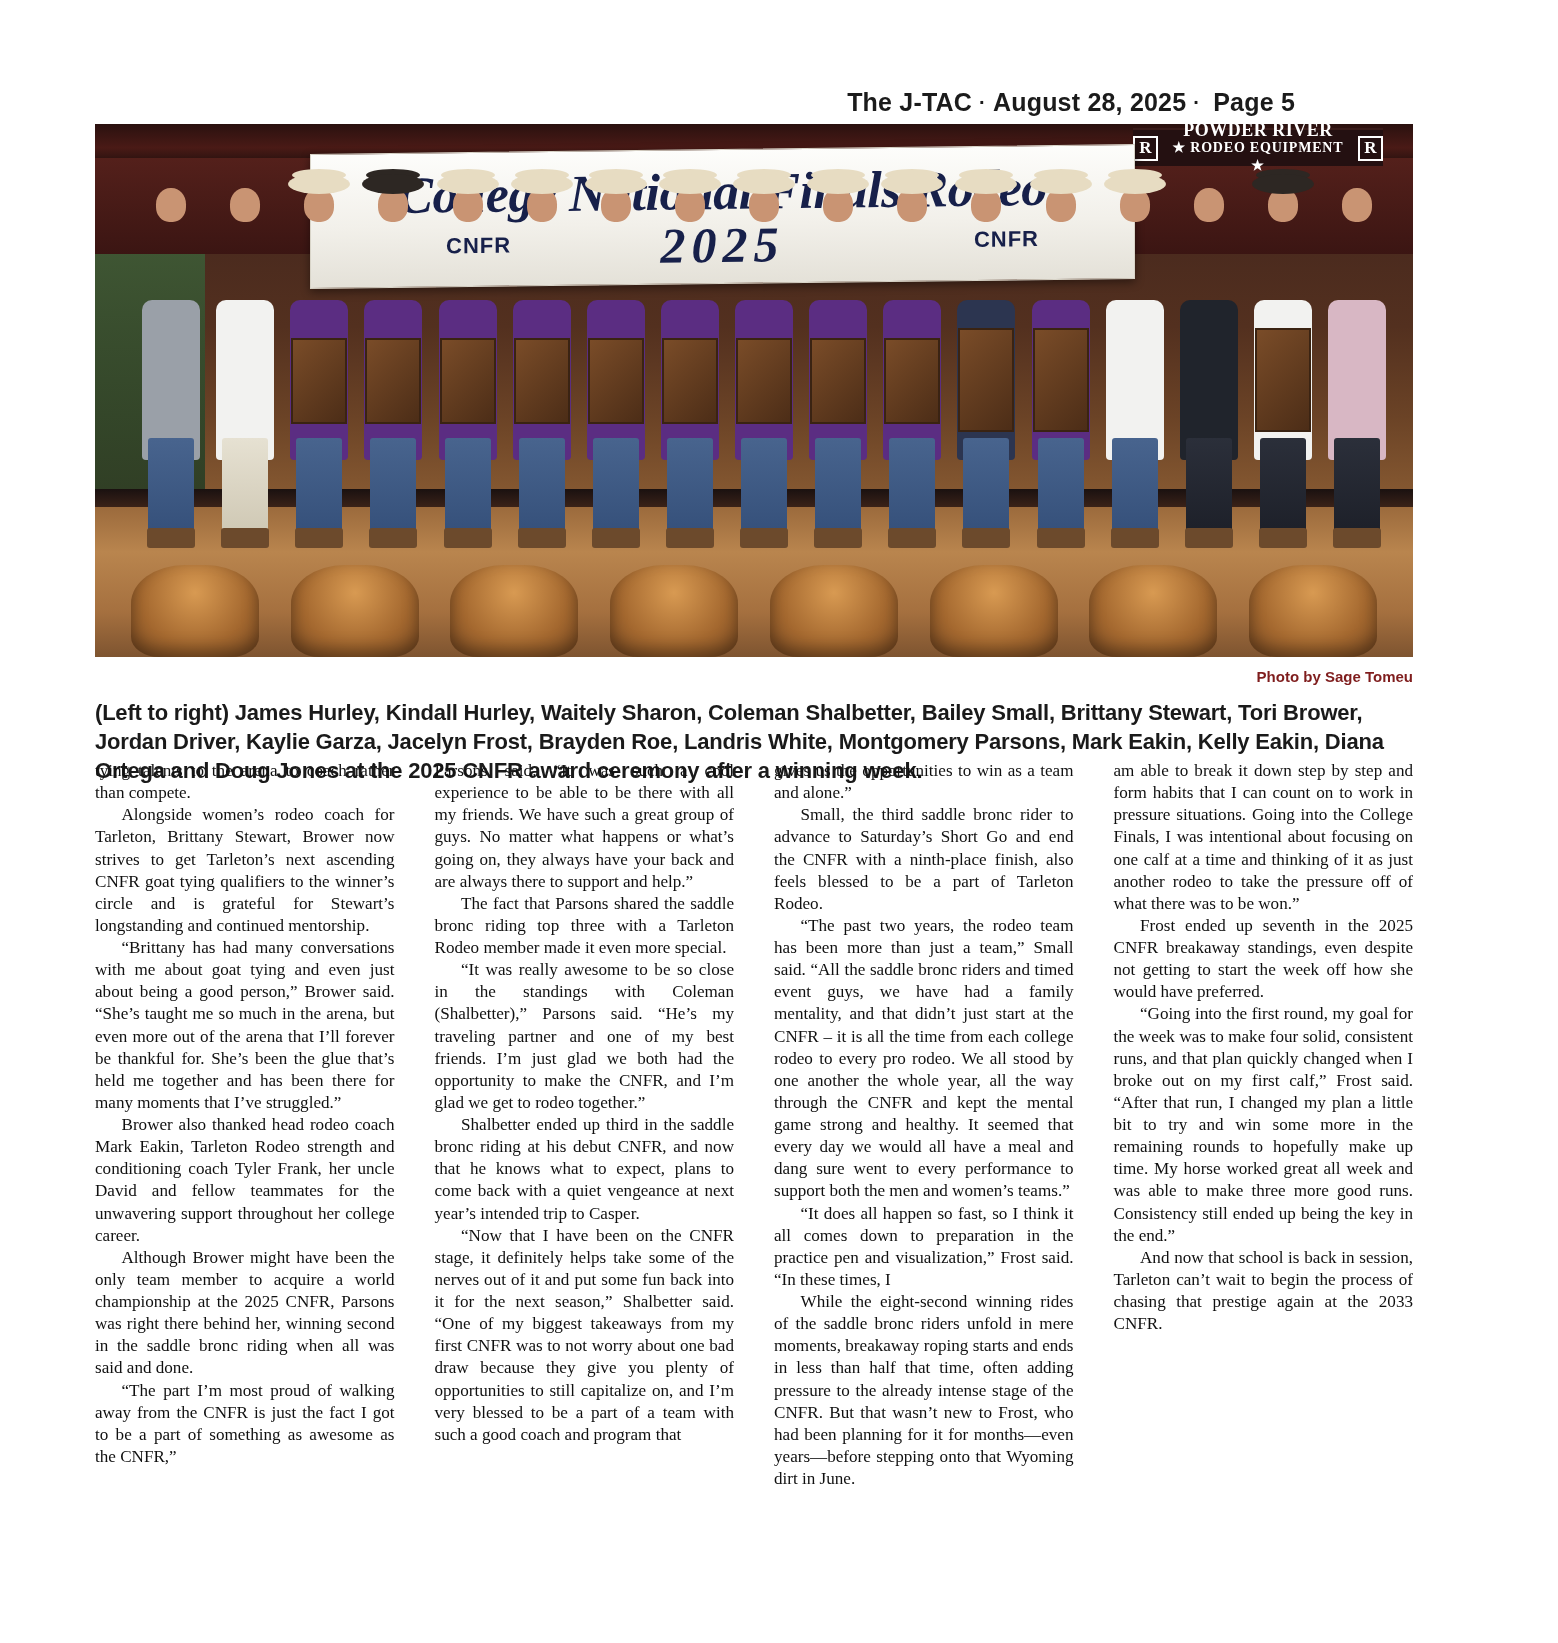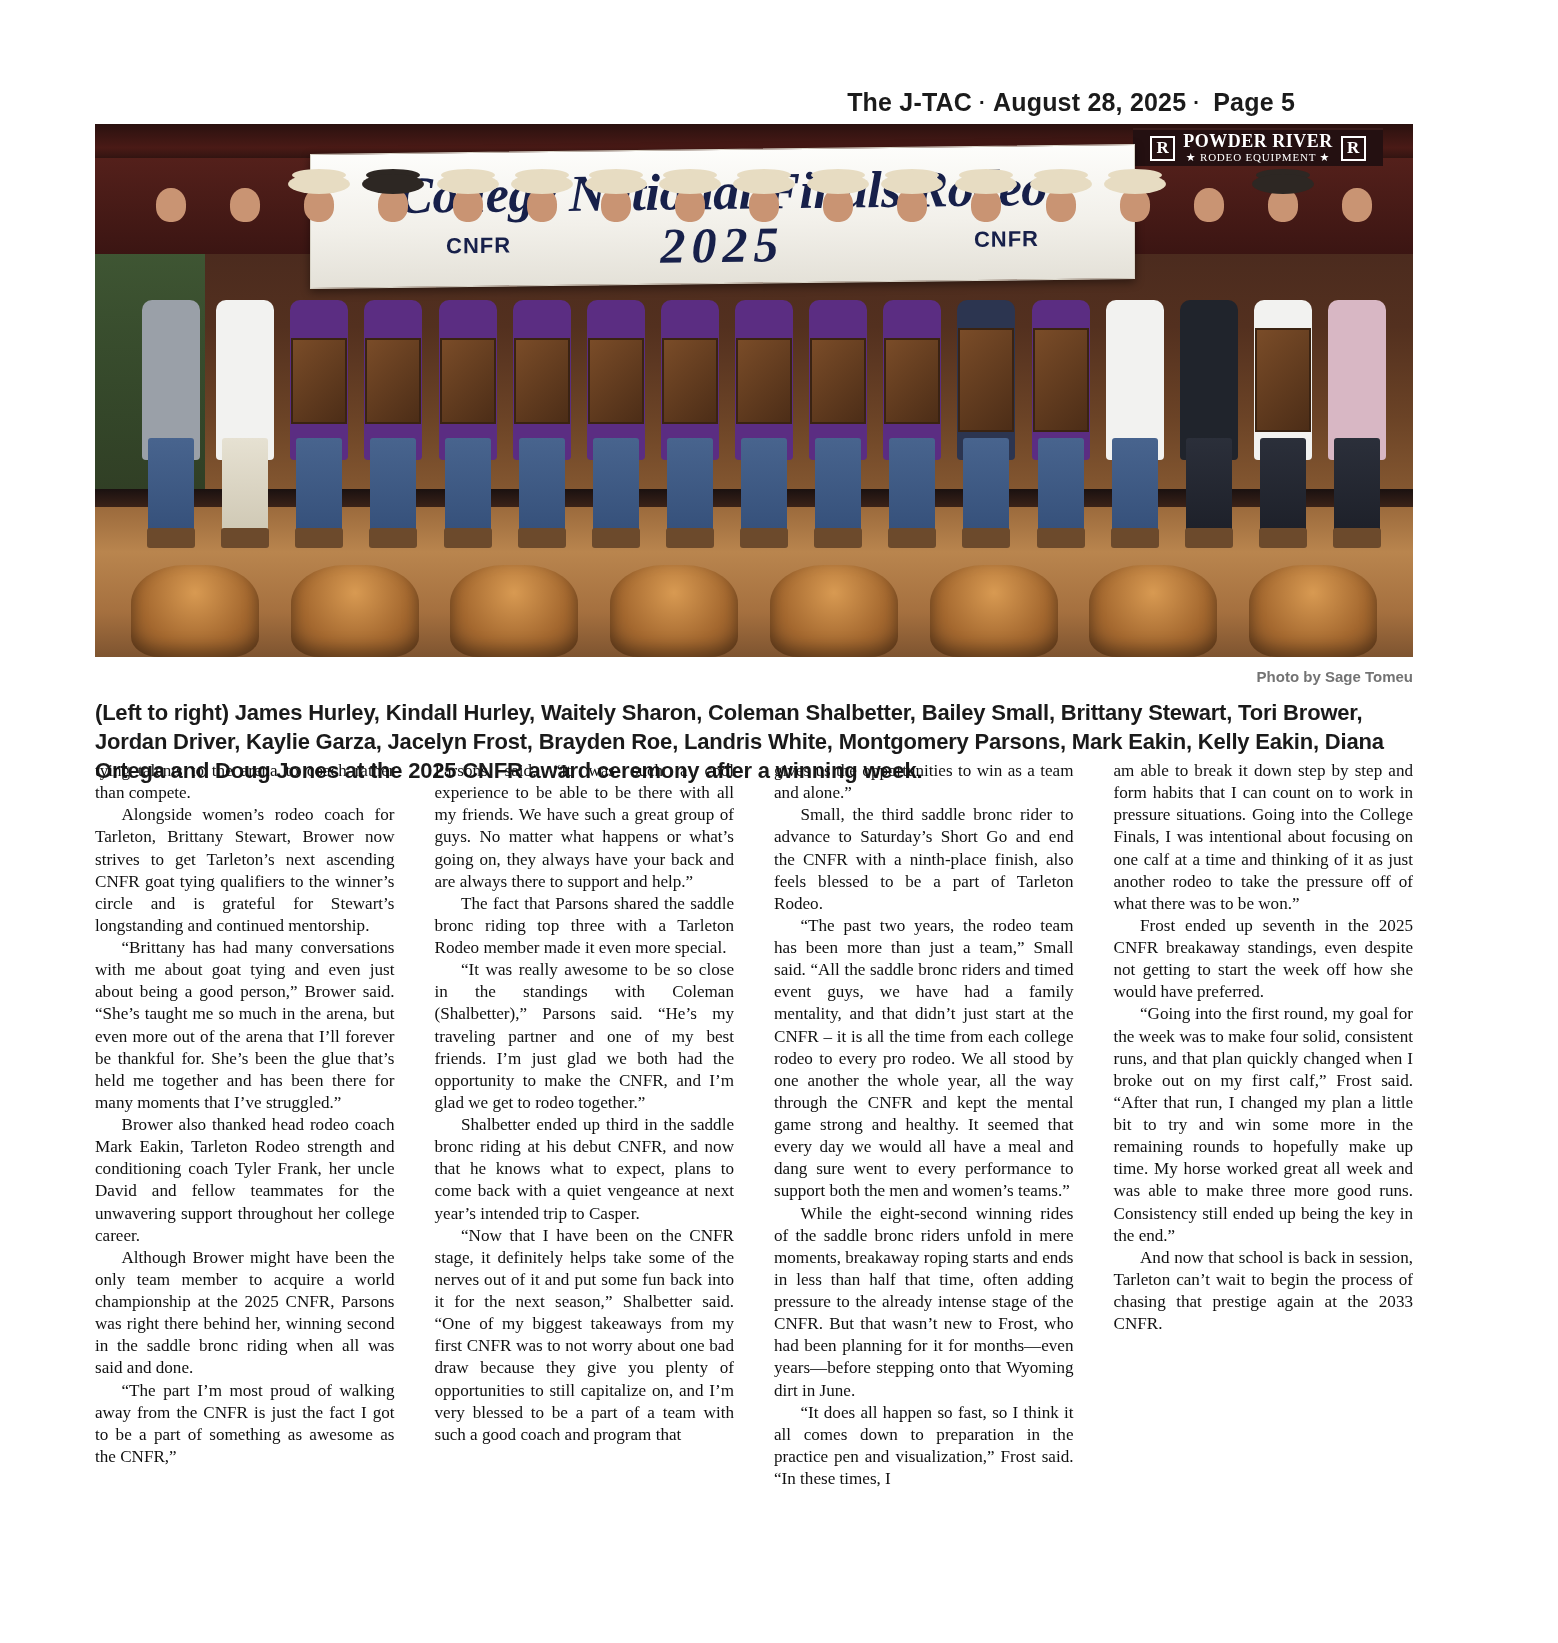--- a/index.html
+++ b/index.html
@@ -174,22 +174,22 @@
   .pr-main {
     font-family: "Liberation Serif", serif;
     font-weight: bold;
     font-size: 18px;
     color: #fff;
     letter-spacing: 0.5px;
     line-height: 1;
   }
   .pr-sub {
     font-family: "Liberation Serif", serif;
-    font-weight: normal;
-    font-size: 11px;
+    font-weight: bold;
+    font-size: 14px;
     color: #fff;
     letter-spacing: 0.8px;
     line-height: 1.3;
   }
 
   
   .people {
     position: absolute;
     left: 40px;
     right: 20px;
@@ -294,21 +294,21 @@
   
   .photo-credit {
     position: absolute;
     top: 668px;
     left: 95px;
     width: 1318px;
     text-align: right;
     font-family: "Liberation Sans", sans-serif;
     font-weight: bold;
     font-size: 15px;
-    color: #737373;
+    color: #7f1d1d;
   }
 
   
   .caption {
     position: absolute;
     top: 698px;
     left: 95px;
     width: 1320px;
     font-family: "Liberation Sans", sans-serif;
     font-weight: bold;
@@ -534,22 +534,22 @@
         <p class="noindent">Parsons said. “It was such a cool experience to be able to be there with all my friends. We have such a great group of guys. No matter what happens or what’s going on, they always have your back and are always there to support and help.”</p>
         <p>The fact that Parsons shared the saddle bronc riding top three with a Tarleton Rodeo member made it even more special.</p>
         <p>“It was really awesome to be so close in the standings with Coleman (Shalbetter),” Parsons said. “He’s my traveling partner and one of my best friends. I’m just glad we both had the opportunity to make the CNFR, and I’m glad we get to rodeo together.”</p>
         <p>Shalbetter ended up third in the saddle bronc riding at his debut CNFR, and now that he knows what to expect, plans to come back with a quiet vengeance at next year’s intended trip to Casper.</p>
         <p>“Now that I have been on the CNFR stage, it definitely helps take some of the nerves out of it and put some fun back into it for the next season,” Shalbetter said. “One of my biggest takeaways from my first CNFR was to not worry about one bad draw because they give you plenty of opportunities to still capitalize on, and I’m very blessed to be a part of a team with such a good coach and program that</p>
       </div>
     <div class="col">
         <p class="noindent">gives us the opportunities to win as a team and alone.”</p>
         <p>Small, the third saddle bronc rider to advance to Saturday’s Short Go and end the CNFR with a ninth-place finish, also feels blessed to be a part of Tarleton Rodeo.</p>
         <p>“The past two years, the rodeo team has been more than just a team,” Small said. “All the saddle bronc riders and timed event guys, we have had a family mentality, and that didn’t just start at the CNFR – it is all the time from each college rodeo to every pro rodeo. We all stood by one another the whole year, all the way through the CNFR and kept the mental game strong and healthy. It seemed that every day we would all have a meal and dang sure went to every performance to support both the men and women’s teams.”</p>
+        <p>“It does all happen so fast, so I think it all comes down to preparation in the practice pen and visualization,” Frost said. “In these times, I</p>
         <p>While the eight-second winning rides of the saddle bronc riders unfold in mere moments, breakaway roping starts and ends in less than half that time, often adding pressure to the already intense stage of the CNFR. But that wasn’t new to Frost, who had been planning for it for months—even years—before stepping onto that Wyoming dirt in June.</p>
-        <p>“It does all happen so fast, so I think it all comes down to preparation in the practice pen and visualization,” Frost said. “In these times, I</p>
       </div>
     <div class="col">
         <p class="noindent">am able to break it down step by step and form habits that I can count on to work in pressure situations. Going into the College Finals, I was intentional about focusing on one calf at a time and thinking of it as just another rodeo to take the pressure off of what there was to be won.”</p>
         <p>Frost ended up seventh in the 2025 CNFR breakaway standings, even despite not getting to start the week off how she would have preferred.</p>
         <p>“Going into the first round, my goal for the week was to make four solid, consistent runs, and that plan quickly changed when I broke out on my first calf,” Frost said. “After that run, I changed my plan a little bit to try and win some more in the remaining rounds to hopefully make up time. My horse worked great all week and was able to make three more good runs. Consistency still ended up being the key in the end.”</p>
         <p>And now that school is back in session, Tarleton can’t wait to begin the process of chasing that prestige again at the 2033 CNFR.</p>
       </div>
   </div>
 
 </div>

